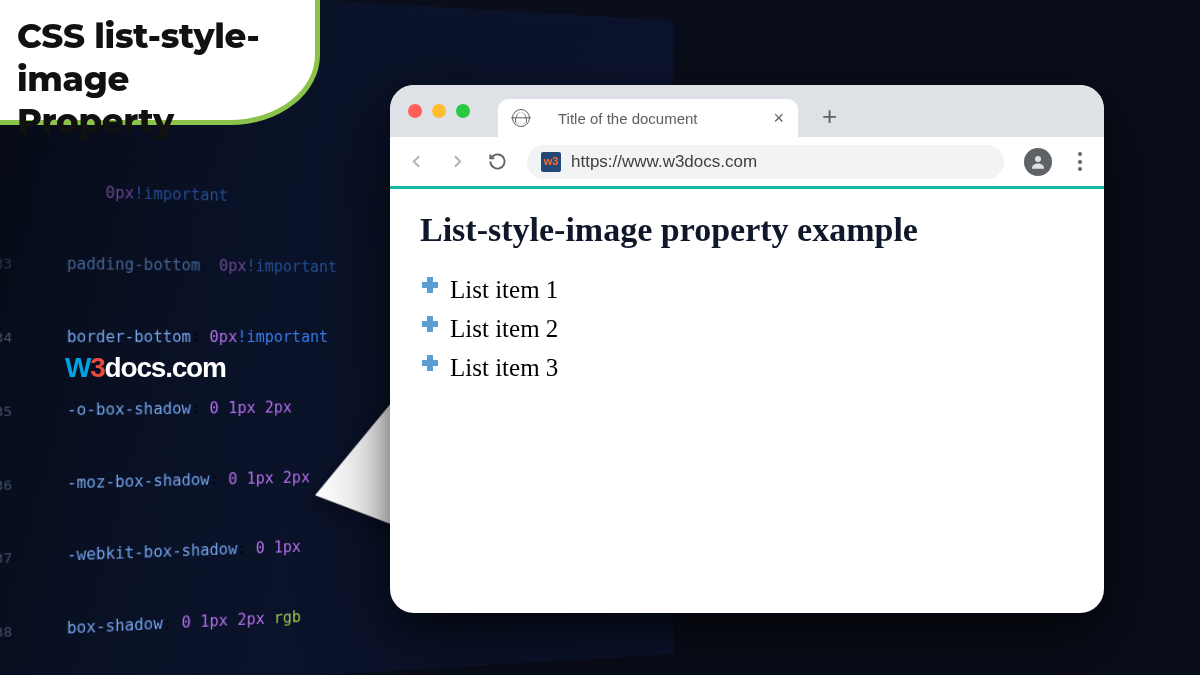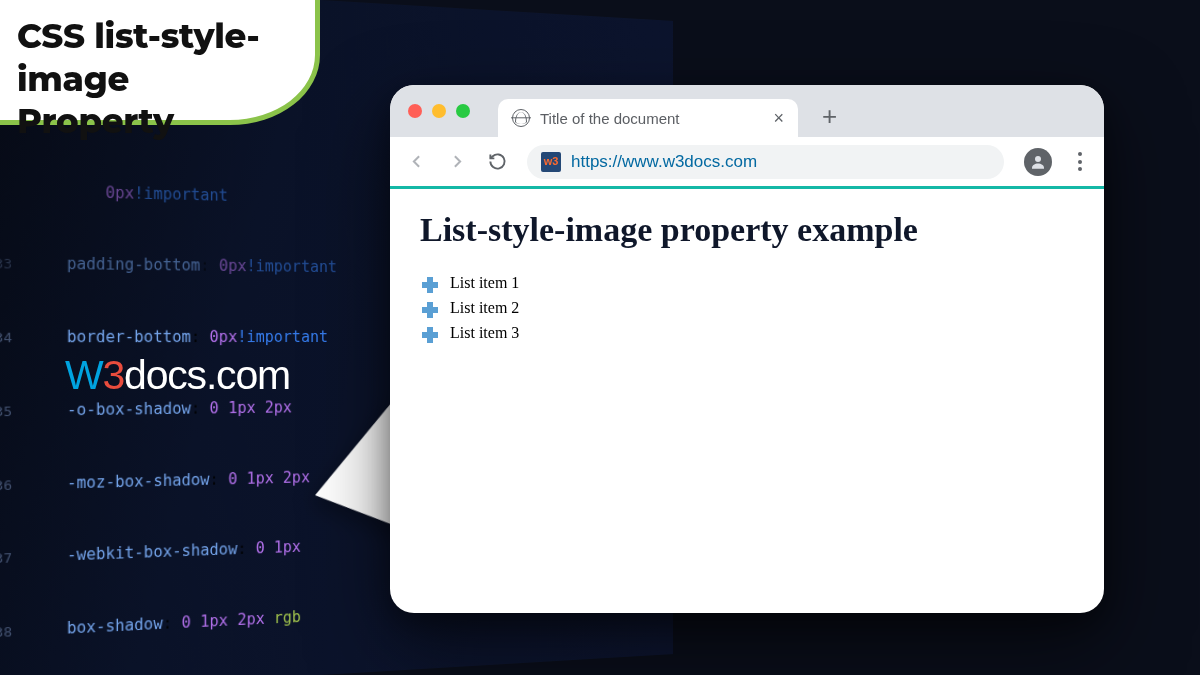--- a/index.html
+++ b/index.html
@@ -62,22 +62,22 @@
       letter-spacing: -0.3px;
     }
 
     
     .logo {
       position: absolute;
       left: 65px;
       top: 352px;
       z-index: 10;
       font-family: "Arial Black", sans-serif;
-      font-size: 41px;
-      font-weight: 400;
+      font-size: 28px;
+      font-weight: 700;
       letter-spacing: -1.2px;
     }
     .logo .w { color: #00a3e0; }
     .logo .three { color: #e84c3d; }
     .logo .rest { color: #fff; }
 
     
     .browser {
       position: absolute;
       left: 390px;
@@ -104,21 +104,21 @@
     .dot.red { background: #ff5f57; }
     .dot.yellow { background: #ffbd2e; }
     .dot.green { background: #28ca42; }
     .tab {
       background: #fff;
       height: 38px;
       border-radius: 10px 10px 0 0;
       display: flex;
       align-items: center;
       padding: 0 14px;
-      gap: 10px;
+      gap: 28px;
       margin-top: 14px;
       min-width: 300px;
       position: relative;
     }
     .tab-favicon {
       width: 18px; height: 18px; border-radius: 50%;
       border: 1.6px solid #5f6368; position: relative;
       flex-shrink: 0;
     }
     .tab-favicon::before {
@@ -155,21 +155,21 @@
       align-items: center;
       padding: 0 14px;
       gap: 10px;
     }
     .favicon-w3 {
       width: 20px; height: 20px; background: #244876;
       display: inline-flex; align-items: center; justify-content: center;
       color: #ff6a2f; font-weight: 900; font-size: 11px; border-radius: 2px;
       line-height: 1; flex-shrink: 0;
     }
-    .url { font-size: 17px; color: #0369a1; }
+    .url { font-size: 17px; color: #404040; }
     .profile {
       width: 28px; height: 28px; border-radius: 50%;
       background: #5f6368; display: inline-flex; align-items: center; justify-content: center;
     }
     .profile svg { width: 18px; height: 18px; fill: #dee1e6; }
     .menu-dots { display: flex; flex-direction: column; gap: 3.2px; padding: 0 6px; }
     .menu-dots span { width: 4px; height: 4px; background: #5f6368; border-radius: 50%; }
 
     .page {
       padding: 22px 30px;
@@ -177,21 +177,21 @@
     .page h2 {
       font-family: "Times New Roman", Times, serif;
       font-weight: 700;
       font-size: 34px;
       color: #0f172a;
       margin-bottom: 22px;
     }
     .page ul { list-style: none; padding-left: 30px; }
     .page li {
       font-family: "Times New Roman", Times, serif;
-      font-size: 16px; color: #000; line-height: 1.55;
+      font-size: 25px; color: #000; line-height: 1.55;
       position: relative;
     }
     .page li::before {
       content: "";
       position: absolute;
       left: -28px; top: 6px;
       width: 16px; height: 16px;
       background:
         linear-gradient(#5a9fd4,#5a9fd4) center/6px 16px no-repeat,
         linear-gradient(#5a9fd4,#5a9fd4) center/16px 6px no-repeat;

